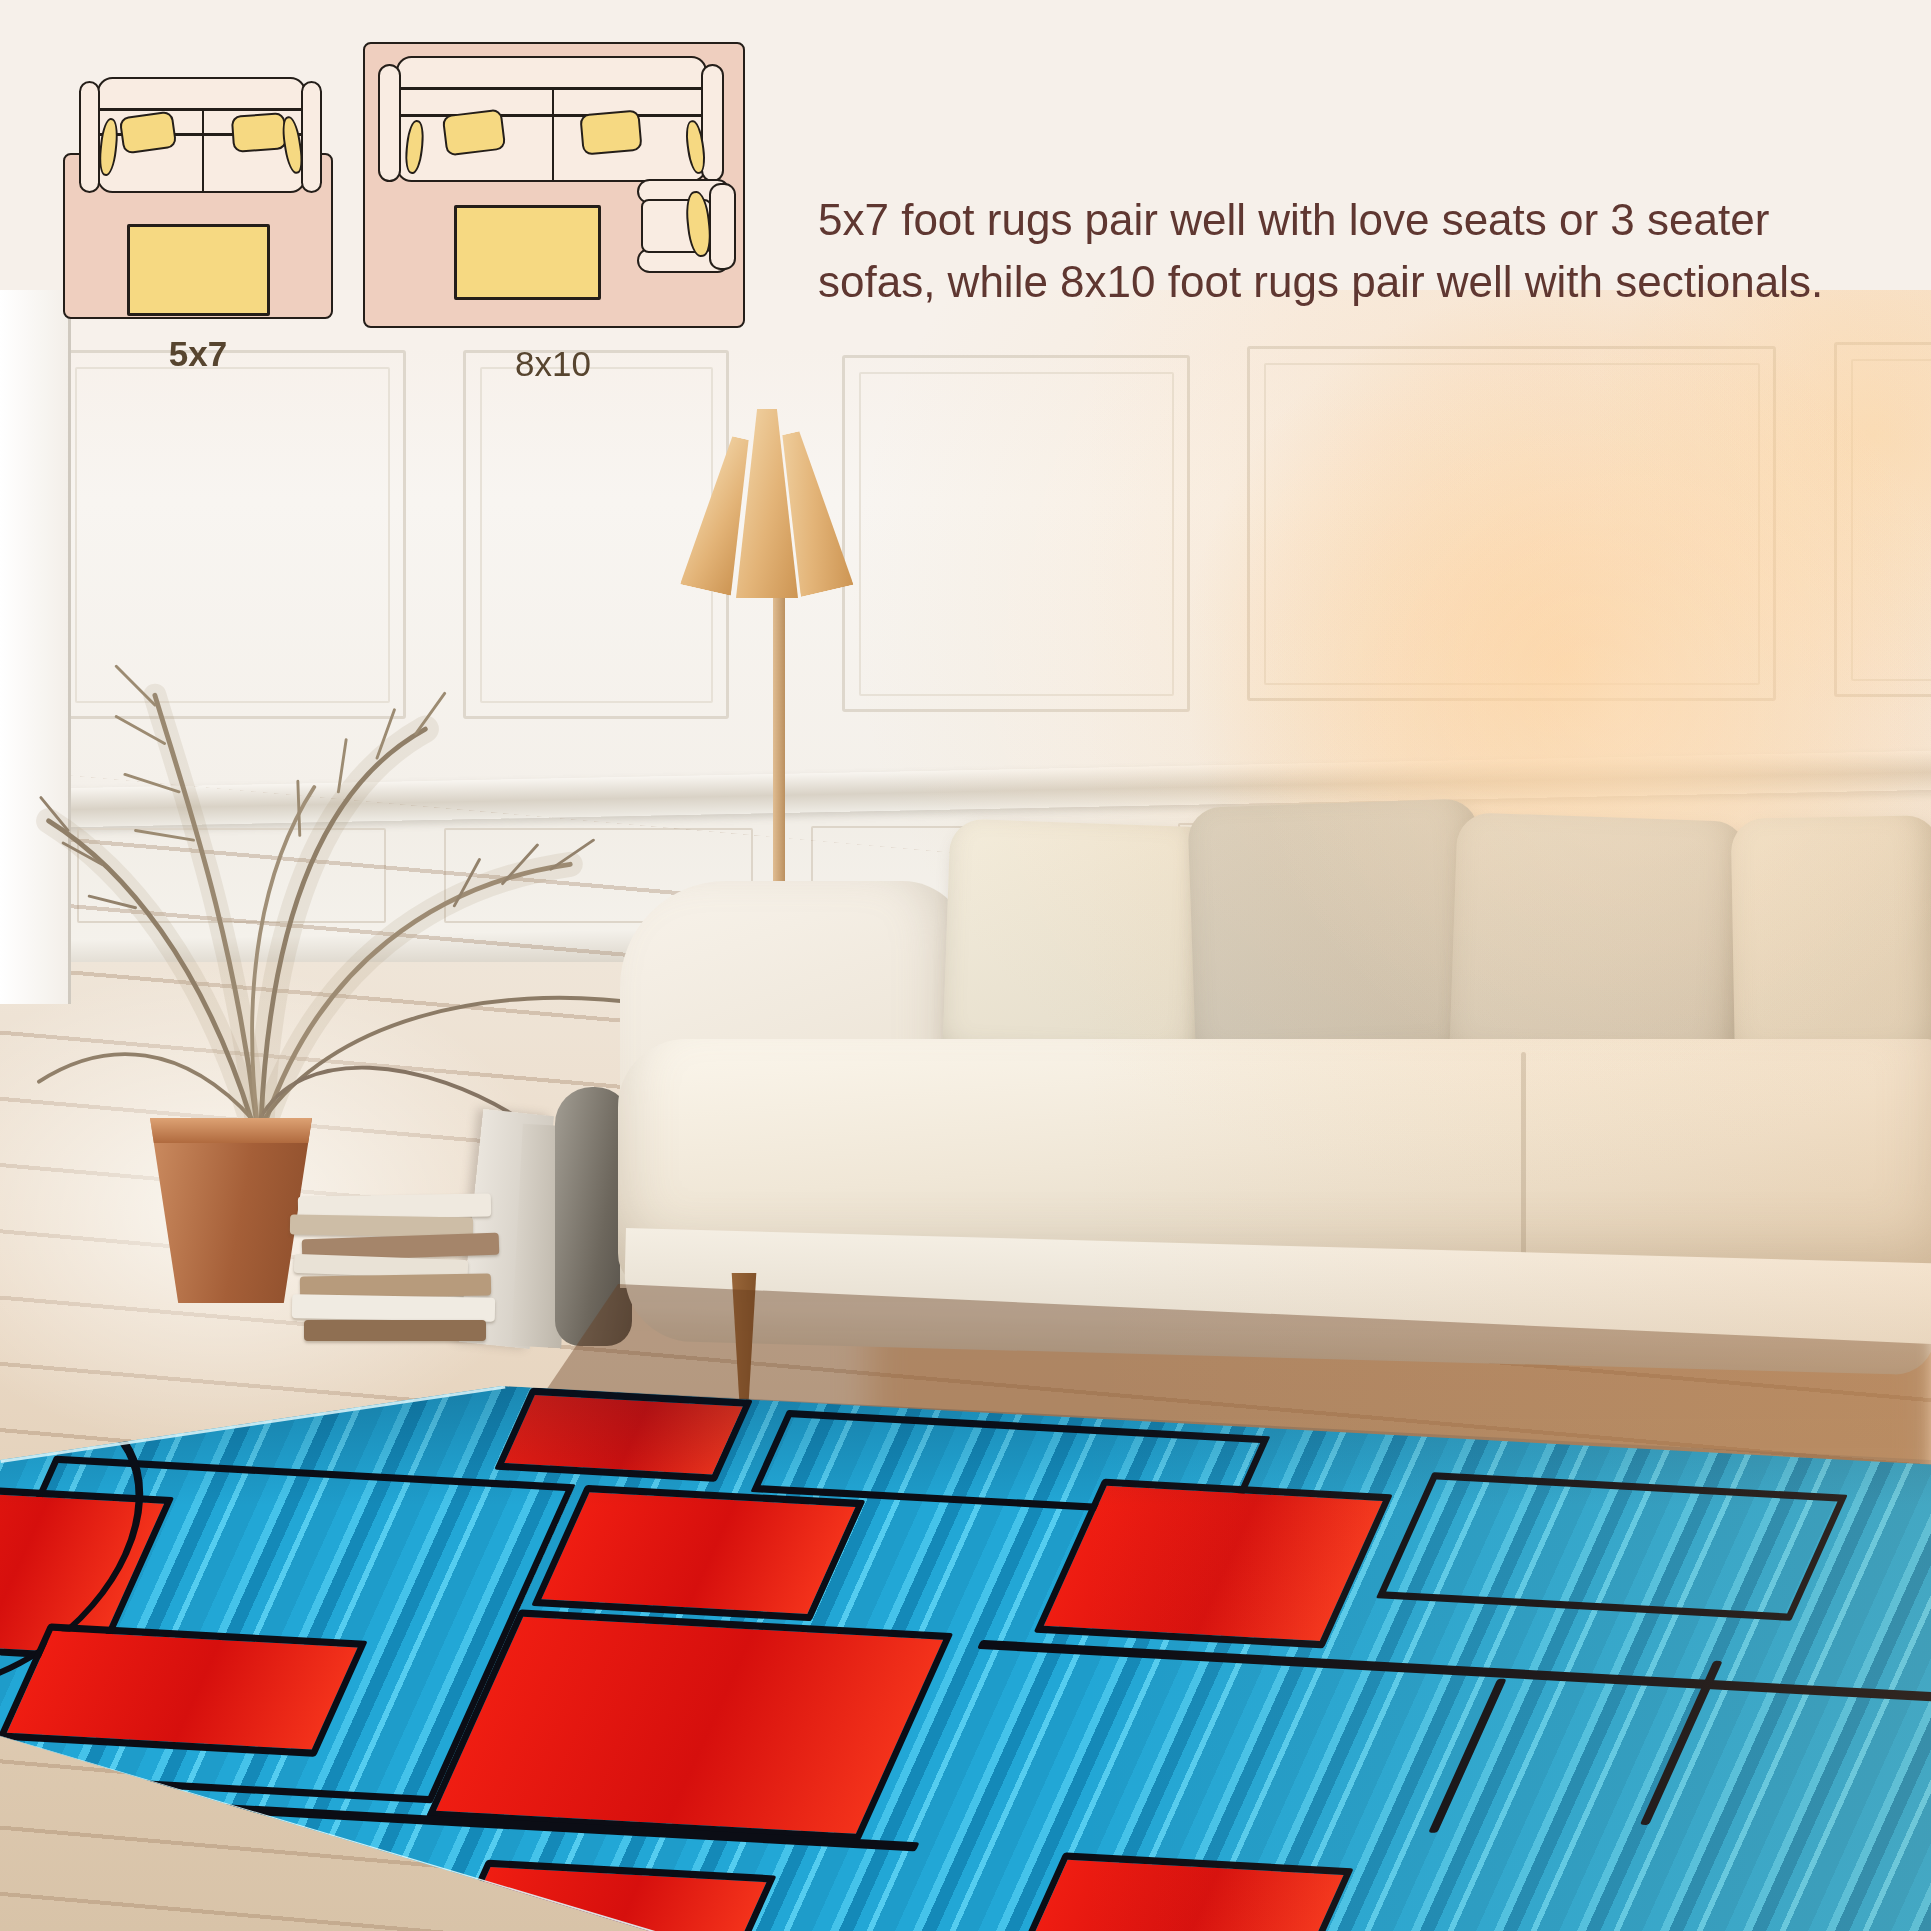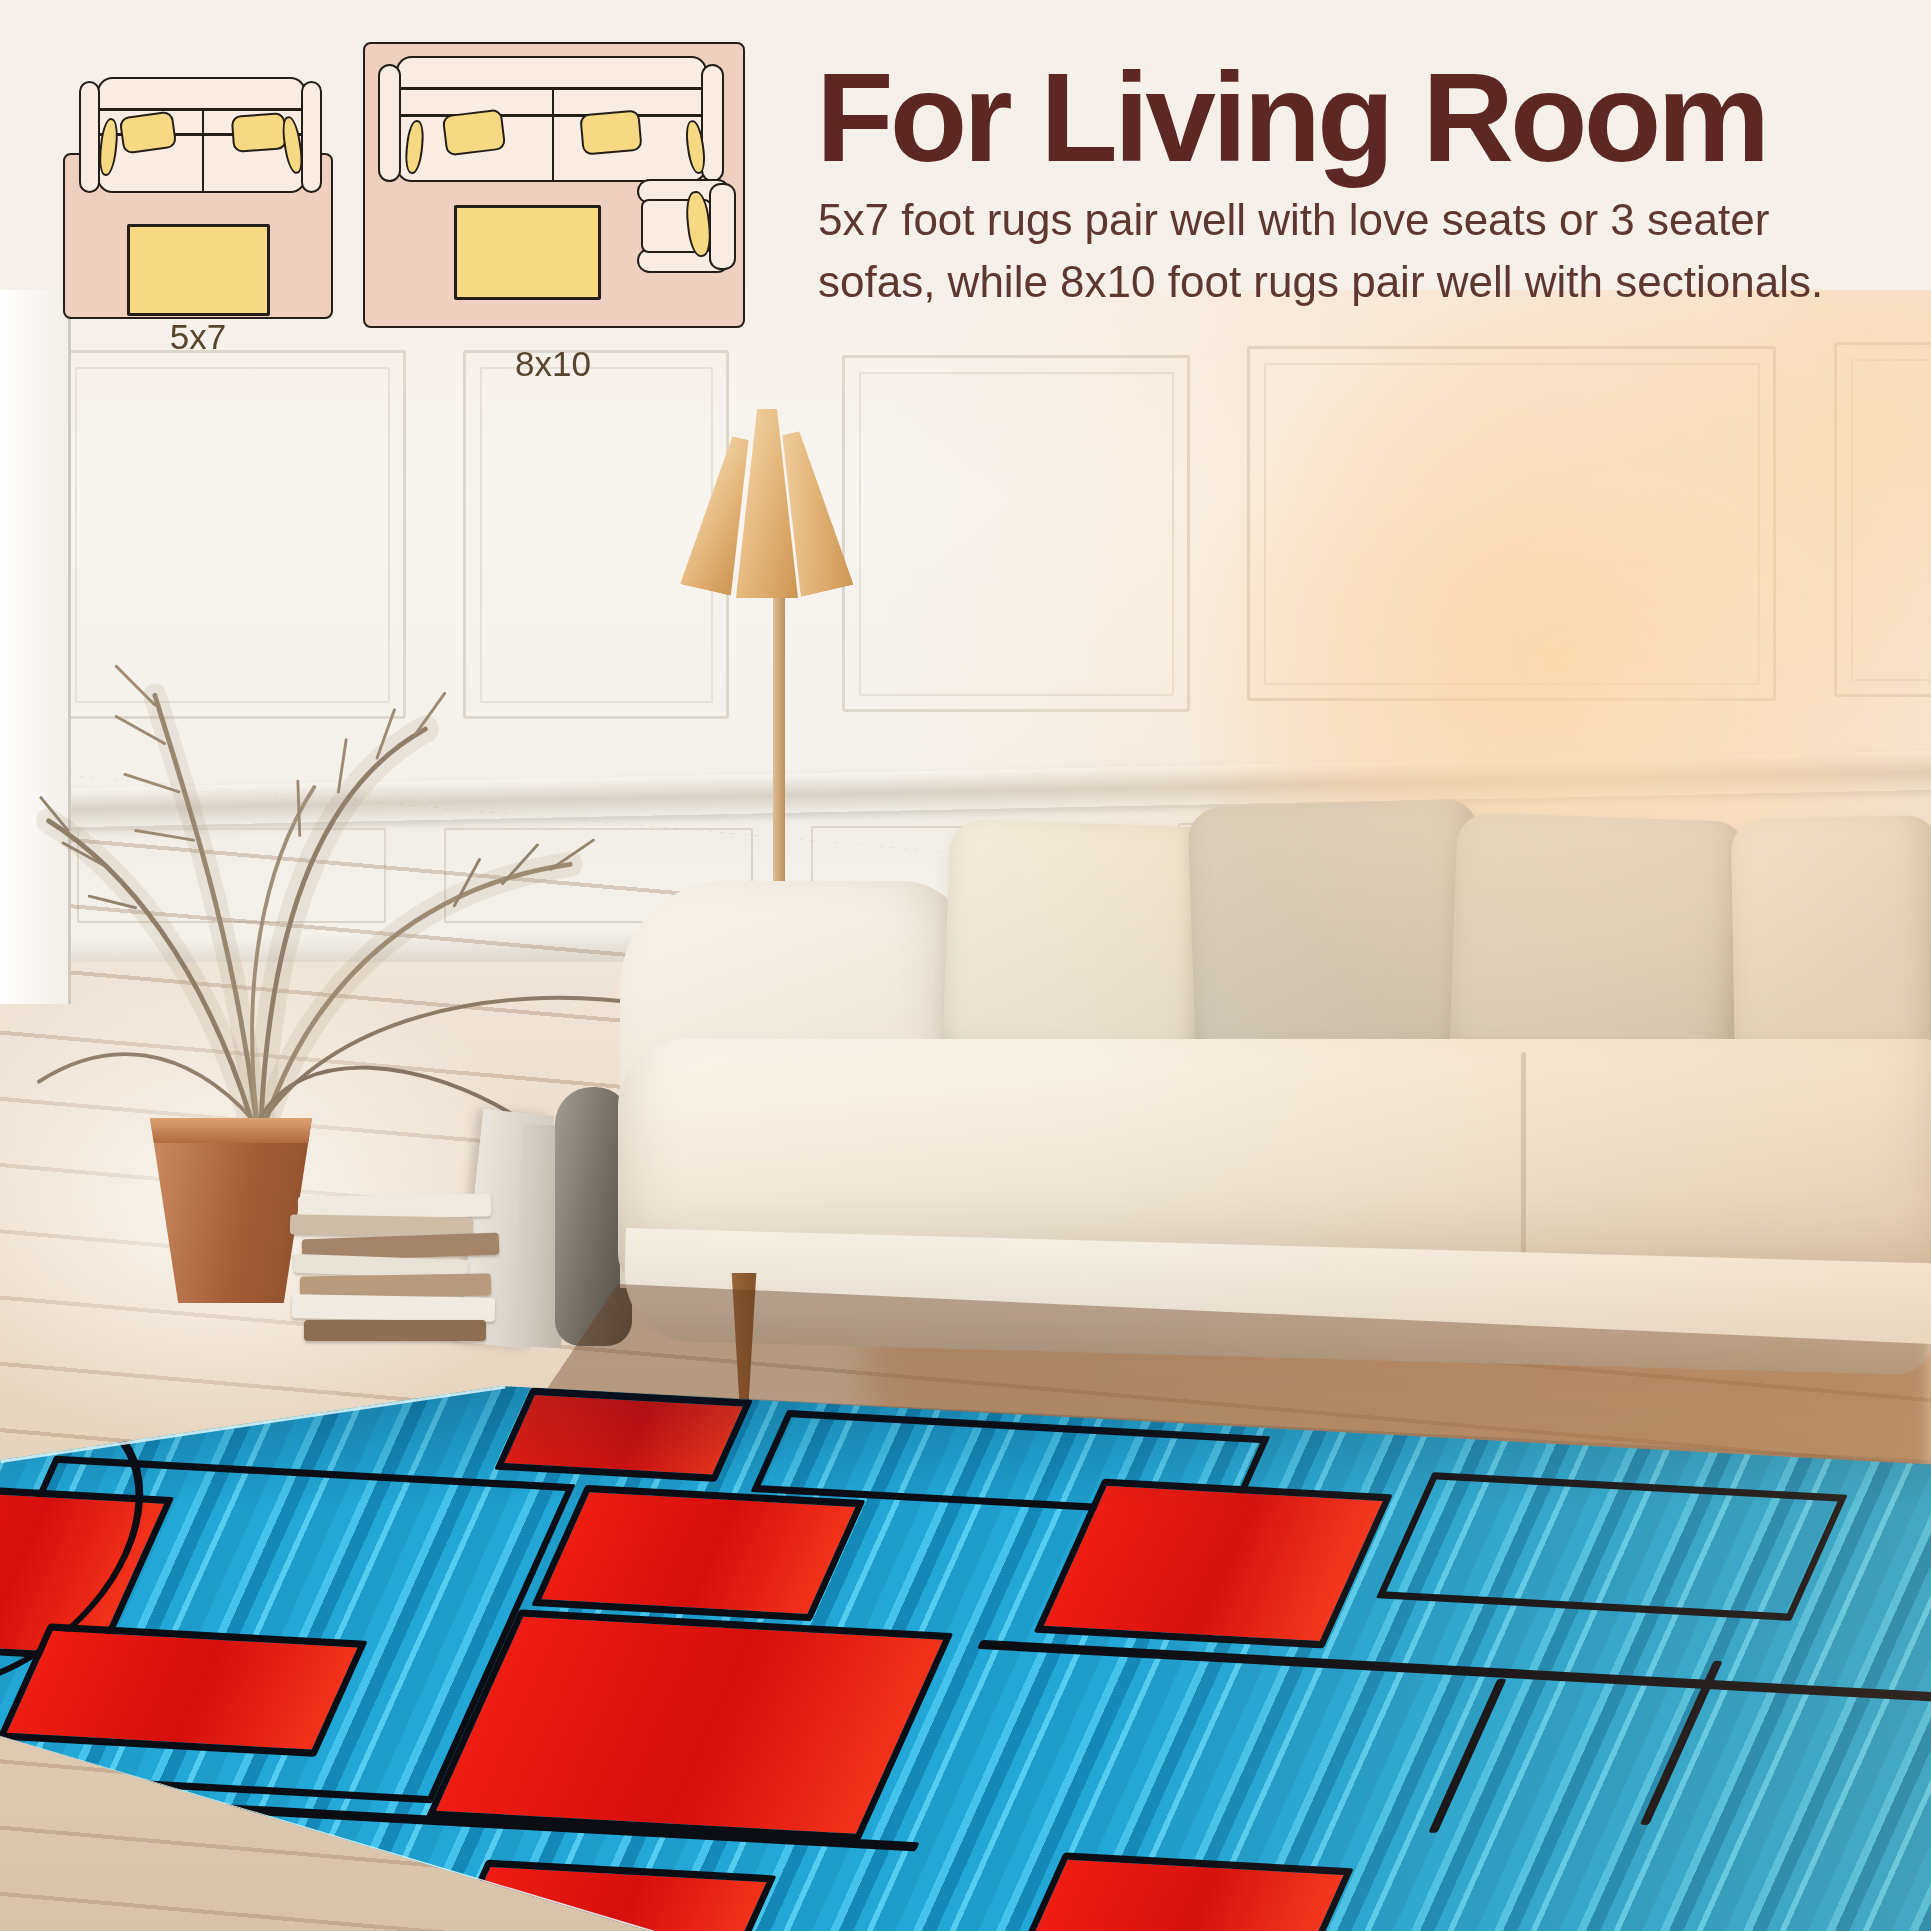--- a/index.html
+++ b/index.html
@@ -203,41 +203,40 @@
         <div class="rl" style="left:2462px;top:203px;width:8.7px;height:164px;"></div>
       </div>
       <div class="rug-shade"></div>
       <div class="rug-edge1"></div>
       <div class="rug-edge2"></div>
     </div>
 
     <div class="flare"></div>
   </div>
 
-  <h1 class="hero-title" style="margin:0;">For Living Room</h1>
   <p class="hero-desc" style="margin:0;">
     <span>5x7 foot rugs pair well with love seats or 3 seater</span>
     <span>sofas, while 8x10 foot rugs pair well with sectionals.</span>
   </p>
 
   <div>
     <div class="dg-rug" style="left:63px;top:153px;width:270px;height:166px;"></div>
     <div class="dg-table" style="left:127px;top:224px;width:143px;height:92px;"></div>
     <div class="dg-body" style="left:97px;top:77px;width:209px;height:116px;">
       <div class="dg-line" style="left:0;top:29px;width:100%;height:2.9px;"></div>
       <div class="dg-line" style="left:0;top:54px;width:100%;height:2.9px;"></div>
       <div class="dg-line" style="left:50%;top:29px;width:2.9px;height:83px;"></div>
     </div>
     <div class="dg-arm" style="left:79px;top:81px;width:21px;height:112px;"></div>
     <div class="dg-arm" style="left:301px;top:81px;width:21px;height:112px;"></div>
     <div class="dg-pillow" style="left:121px;top:114px;width:54px;height:37px;transform:rotate(-8deg);"></div>
     <div class="dg-pillow" style="left:232px;top:114px;width:54px;height:37px;transform:rotate(-4deg);"></div>
     <div class="dg-bolster" style="left:100px;top:118px;width:17.4px;height:58px;transform:rotate(6deg);"></div>
     <div class="dg-bolster" style="left:284px;top:116px;width:17.4px;height:58px;transform:rotate(-9deg);"></div>
-    <div class="dg-label" style="left:116px;top:317px;">5x7</div>
+    <div class="dg-label" style="left:116px;top:334px;font-weight:bold;">5x7</div>
   </div>
 
   <div>
     <div class="dg-rug" style="left:363px;top:42px;width:382px;height:286px;"></div>
     <div class="dg-table" style="left:454px;top:205px;width:147px;height:95px;"></div>
     <div class="dg-body" style="left:396px;top:56px;width:311px;height:126px;">
       <div class="dg-line" style="left:0;top:29px;width:100%;height:2.9px;"></div>
       <div class="dg-line" style="left:0;top:56px;width:100%;height:2.9px;"></div>
       <div class="dg-line" style="left:50%;top:29px;width:2.9px;height:93px;"></div>
     </div>

